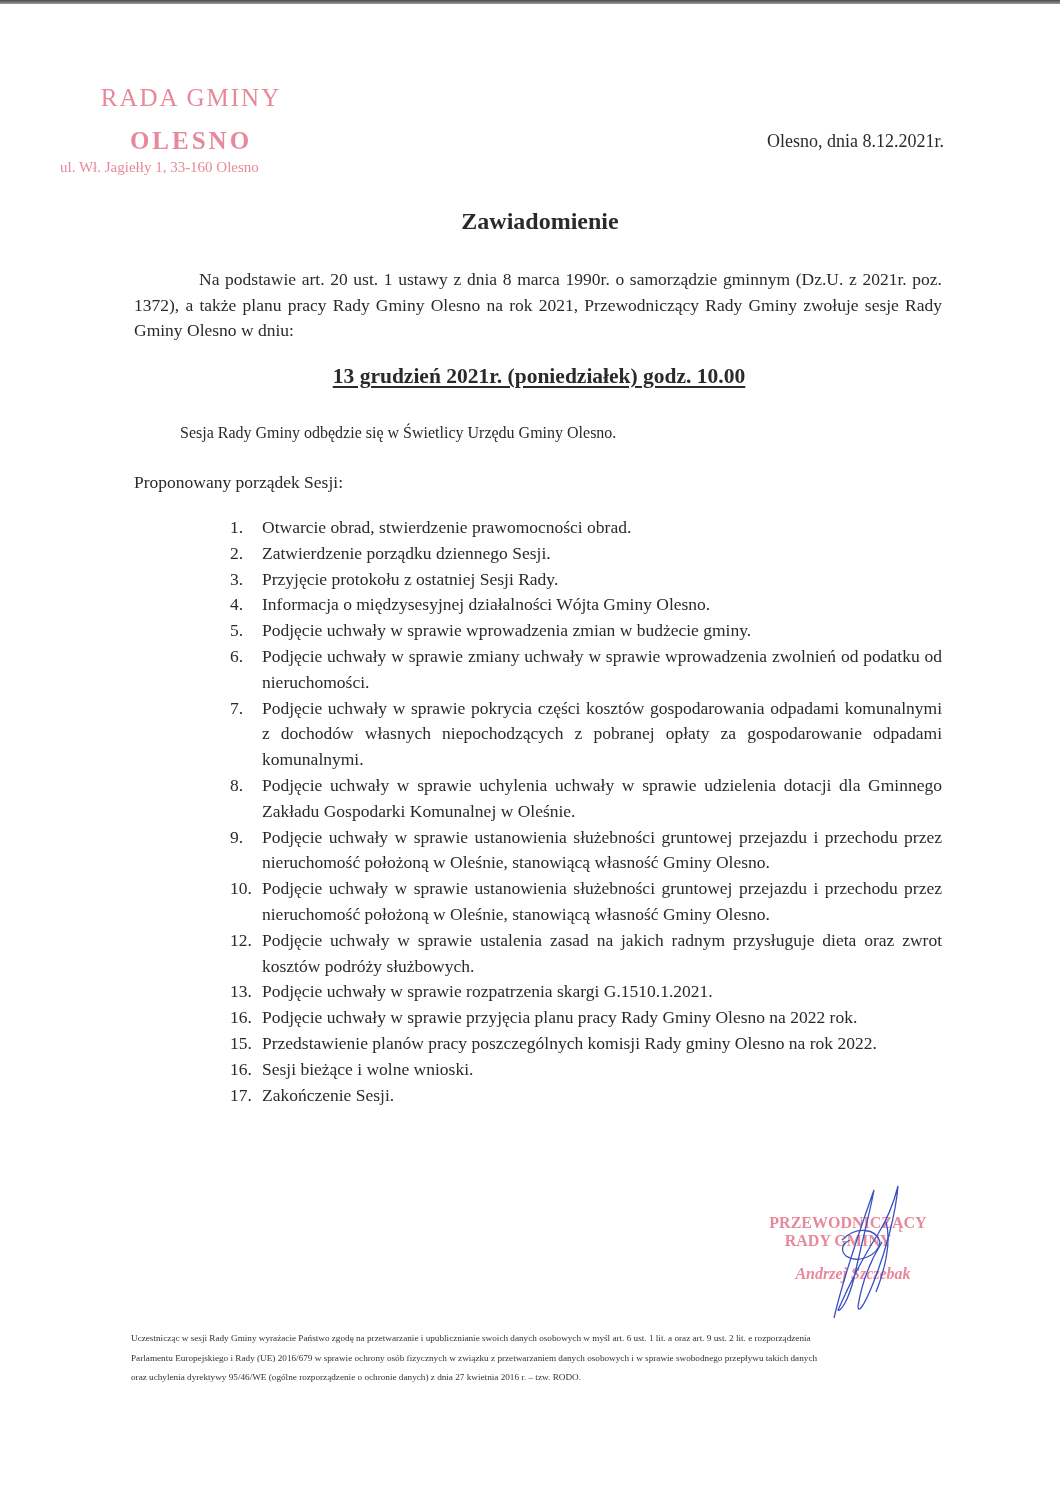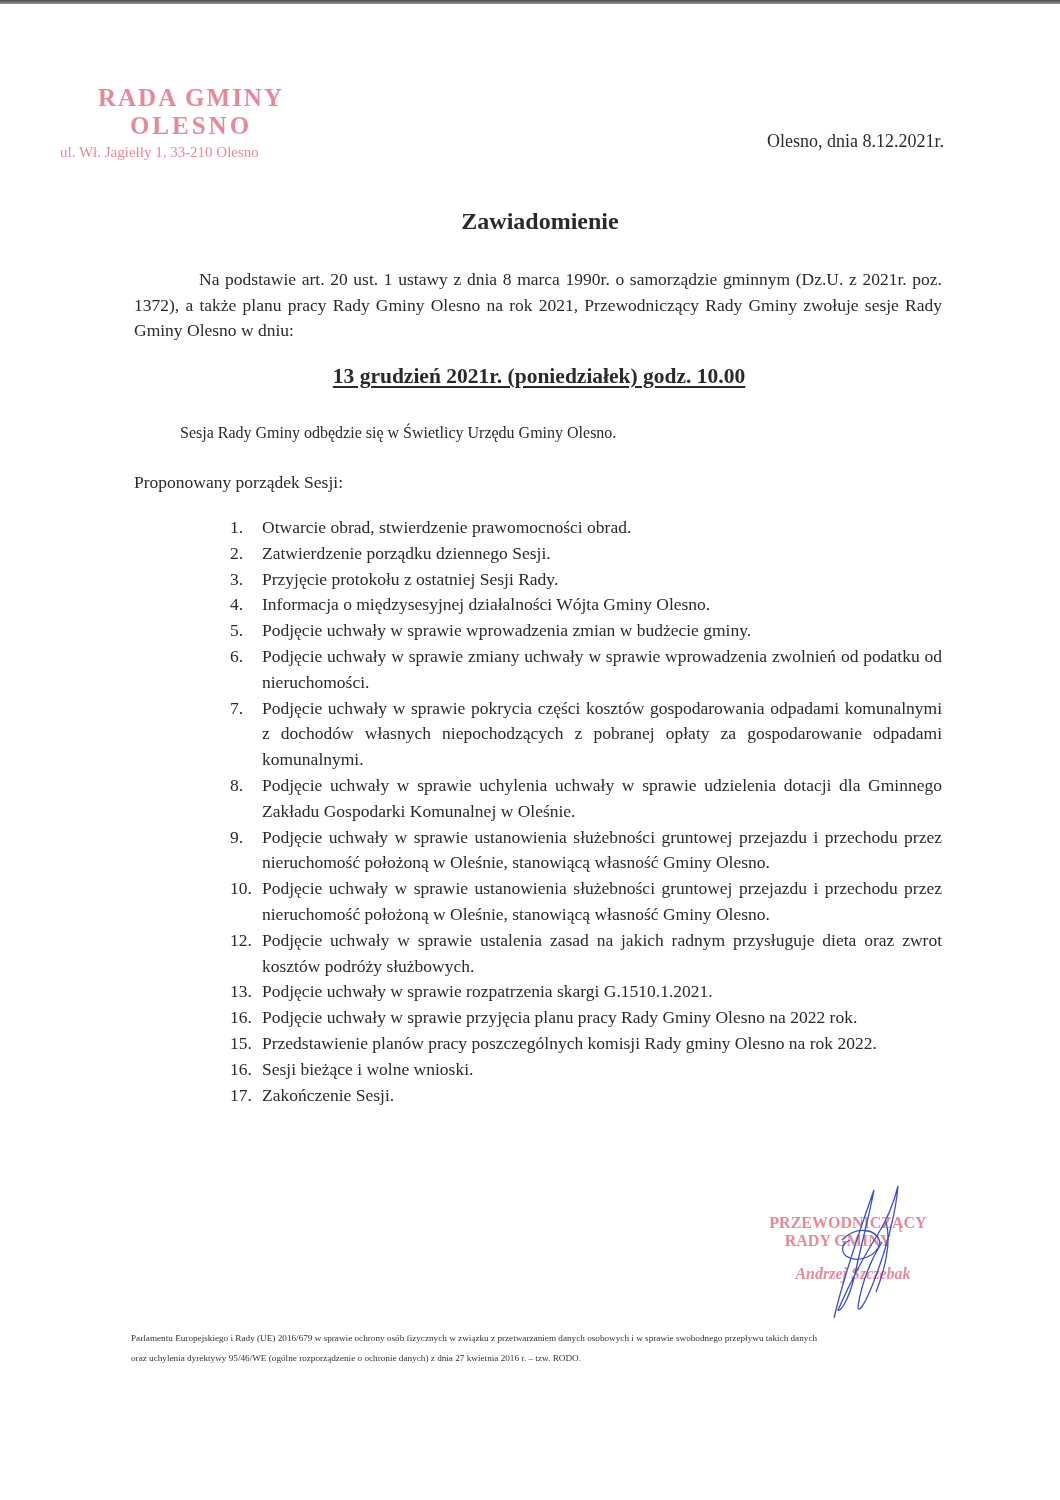--- a/index.html
+++ b/index.html
@@ -10,22 +10,22 @@
     }
     .top-edge {
       position: absolute; left: 0; top: 0; width: 1060px; height: 4px;
       background: linear-gradient(#4a4a4a, #9a9a9a);
     }
     .stamp {
       position: absolute; left: 56px; top: 84px; width: 270px;
       text-align: center; color: #e8899b;
       font-family: "Liberation Serif", "DejaVu Serif", serif;
     }
-    .stamp .l1 { font-size: 25px; font-weight: bold; letter-spacing: 2px; line-height: 28px; }
-    .stamp .l2 { font-size: 25px; font-weight: bold; letter-spacing: 3px; line-height: 28px; }
+    .stamp .l1 { font-size: 25px; font-weight: normal; letter-spacing: 2px; line-height: 28px; }
+    .stamp .l2 { font-size: 25px; font-weight: bold; letter-spacing: 3px; line-height: 28px; margin-top: 15px; }
     .stamp .l3 { font-size: 15px; line-height: 24px; text-align: left; padding-left: 4px; }
     .date {
       position: absolute; right: 116px; top: 131px; font-size: 18px;
     }
     .title {
       position: absolute; left: 0; top: 208px; width: 1080px; text-align: center;
       font-size: 24px; font-weight: bold;
     }
     .intro {
       position: absolute; left: 134px; top: 267px; width: 808px;
@@ -62,21 +62,21 @@
     .footer p { margin: 0; white-space: nowrap; }
   </style>
 </head>
 <body>
 
 <div class="top-edge"></div>
 
 <div class="stamp">
   <div class="l1">RADA GMINY</div>
   <div class="l2">OLESNO</div>
-  <div class="l3">ul. Wł. Jagiełły 1, 33-210 Olesno</div>
+  <div class="l3">ul. Wł. Jagiełły 1, 33-160 Olesno</div>
 </div>
 
 <div class="date">Olesno, dnia 8.12.2021r.</div>
 
 <div class="title">Zawiadomienie</div>
 
 <div class="intro"><span class="indent"></span><span>Na podstawie art. 20 ust. 1 ustawy z dnia 8 marca 1990r. o samorządzie gminnym (Dz.U. z 2021r. poz. 1372), a także planu pracy Rady Gminy Olesno na rok 2021, Przewodniczący Rady Gminy zwołuje sesje Rady Gminy Olesno w dniu:</span></div>
 
 <div class="session-date">13 grudzień 2021r. (poniedziałek) godz. 10.00</div>
 
@@ -157,15 +157,16 @@
   <div class="s3">Andrzej Szczebak</div>
 </div>
 
 <svg class="sig-scribble" viewBox="0 0 120 140" fill="none" stroke="#3a4fc4" stroke-width="1.3">
   <path d="M34 136 C 40 110, 52 70, 74 8 C 70 30, 62 60, 54 96 C 48 120, 40 130, 38 128 C 46 110, 60 80, 78 52 C 88 36, 94 20, 98 4 C 96 30, 86 70, 72 104 C 64 124, 58 132, 58 124 C 62 100, 72 76, 82 60"></path>
   <path d="M42 58 C 56 44, 76 46, 80 60 C 78 74, 58 82, 46 74 C 40 68, 42 62, 50 58"></path>
   <path d="M86 40 C 92 60, 84 90, 76 110"></path>
 </svg>
 
 <div class="footer">
+  <p>Uczestnicząc w sesji Rady Gminy wyrażacie Państwo zgodę na przetwarzanie i upublicznianie swoich danych osobowych w myśl art. 6 ust. 1 lit. a oraz art. 9 ust. 2 lit. e rozporządzenia</p>
   <p>Parlamentu Europejskiego i Rady (UE) 2016/679 w sprawie ochrony osób fizycznych w związku z przetwarzaniem danych osobowych i w sprawie swobodnego przepływu takich danych</p>
   <p>oraz uchylenia dyrektywy 95/46/WE (ogólne rozporządzenie o ochronie danych) z dnia 27 kwietnia 2016 r. – tzw. RODO.</p>
 </div>
 
 </body></html>

